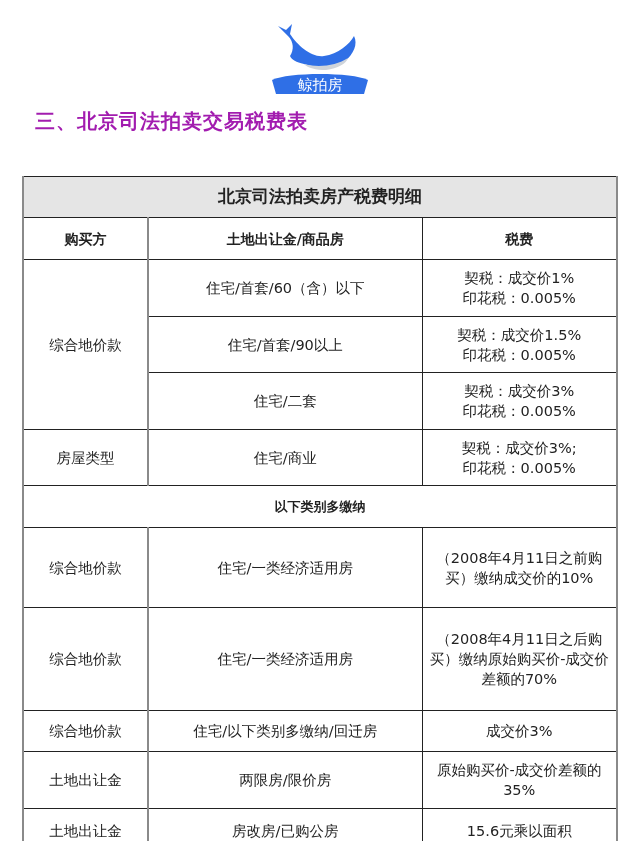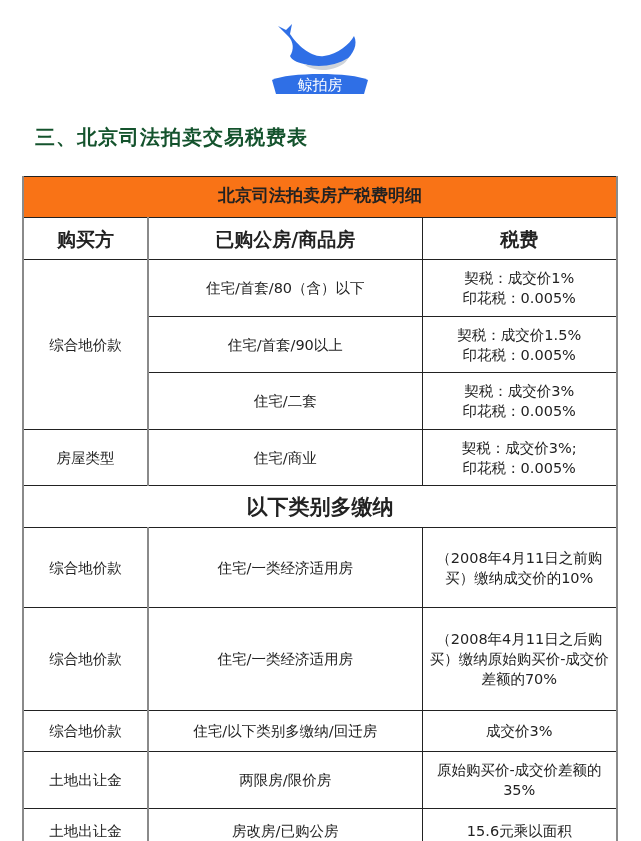--- a/index.html
+++ b/index.html
@@ -1,30 +1,30 @@
 <!DOCTYPE html>
 <html><head>
 <meta charset="utf-8">
 <style>
   html, body { margin:0; padding:0; background:#ffffff; }
   body { width:641px; height:841px; overflow:hidden; position:relative;
          font-family:"DejaVu Sans","Liberation Sans",sans-serif; color:#222; }
   .logo { position:absolute; left:268px; top:10px; width:104px; height:86px;text-align:center; }
-  .section-title { position:absolute; left:35px; top:124px; font-size:20px; font-weight:bold;
-         font-family:"DejaVu Serif","Liberation Serif",serif; letter-spacing:1px; color:#14532d; }
+  .section-title { position:absolute; left:35px; top:108px; font-size:20px; font-weight:bold;
+         font-family:"DejaVu Serif","Liberation Serif",serif; letter-spacing:1px; color:#a21caf; }
   table.tax { position:absolute; left:22px; top:176px; width:594px; border-collapse:collapse;
          table-layout:fixed; font-size:14.5px; }
   table.tax td { border:1px solid #222; text-align:center; vertical-align:middle; padding:0 4px; line-height:20px; }
   table.tax td.c1 { border-right:2px solid #8a8a8a; }
   table.tax tr td:first-child { border-left:2px solid #8a8a8a; }
   table.tax tr td:last-child { border-right:2px solid #8a8a8a; }
-  .title-row td { background:#f97316; font-weight:bold; font-size:17px;
-         font-family:Liberation Mono, monospace; height:40px; }
-  .head-row td { font-weight:bold; font-size:19px; height:41px; }
-  .sub-row td { font-weight:bold; font-size:21px; height:41px; }
+  .title-row td { background:#e5e5e5; font-weight:bold; font-size:17px;
+         font-family:Liberation Serif, serif; height:40px; }
+  .head-row td { font-weight:bold; font-size:14px; height:41px; }
+  .sub-row td { font-weight:bold; font-size:13px; height:41px; }
   td.left { text-align:left; padding-left:6px; }
 </style>
 </head>
 <body>
 
 <div class="logo">
   <svg width="104" height="86" viewBox="0 0 104 86">
     <path d="M10 16 L18 20 L24 14 L22 24 C30 36 44 48 56 46 C70 44 82 34 86 26 C90 34 86 44 76 52 C66 58 48 58 36 54 C28 52 24 50 22 46 C26 40 26 32 20 26 Z" fill="#2f6fe6"></path>
     <path d="M36 54 C50 58 68 56 80 48 C78 54 70 58 58 60 C48 60 40 58 36 54 Z" fill="#cfd4da"></path>
     <circle cx="78" cy="26" r="1.8" fill="#ffffff"></circle>
@@ -40,26 +40,26 @@
       <col style="width:125px">
       <col style="width:274px">
       <col style="width:195px">
     </colgroup>
   <tbody>
       <tr class="title-row">
     <td colspan="3">北京司法拍卖房产税费明细</td>
   </tr>
   <tr class="head-row">
     <td class="c1">购买方</td>
-    <td>已购公房/商品房</td>
+    <td>土地出让金/商品房</td>
     <td>税费</td>
   </tr>
   <tr style="height:57px">
     <td class="c1" rowspan="3">综合地价款</td>
-    <td>住宅/首套/80（含）以下</td>
+    <td>住宅/首套/60（含）以下</td>
     <td>
           <div>契税：成交价1%</div>
           <div>印花税：0.005%</div>
         </td>
   </tr>
   <tr style="height:56px">
     <td>住宅/首套/90以上</td>
     <td>
           <div>契税：成交价1.5%</div>
           <div>印花税：0.005%</div>

